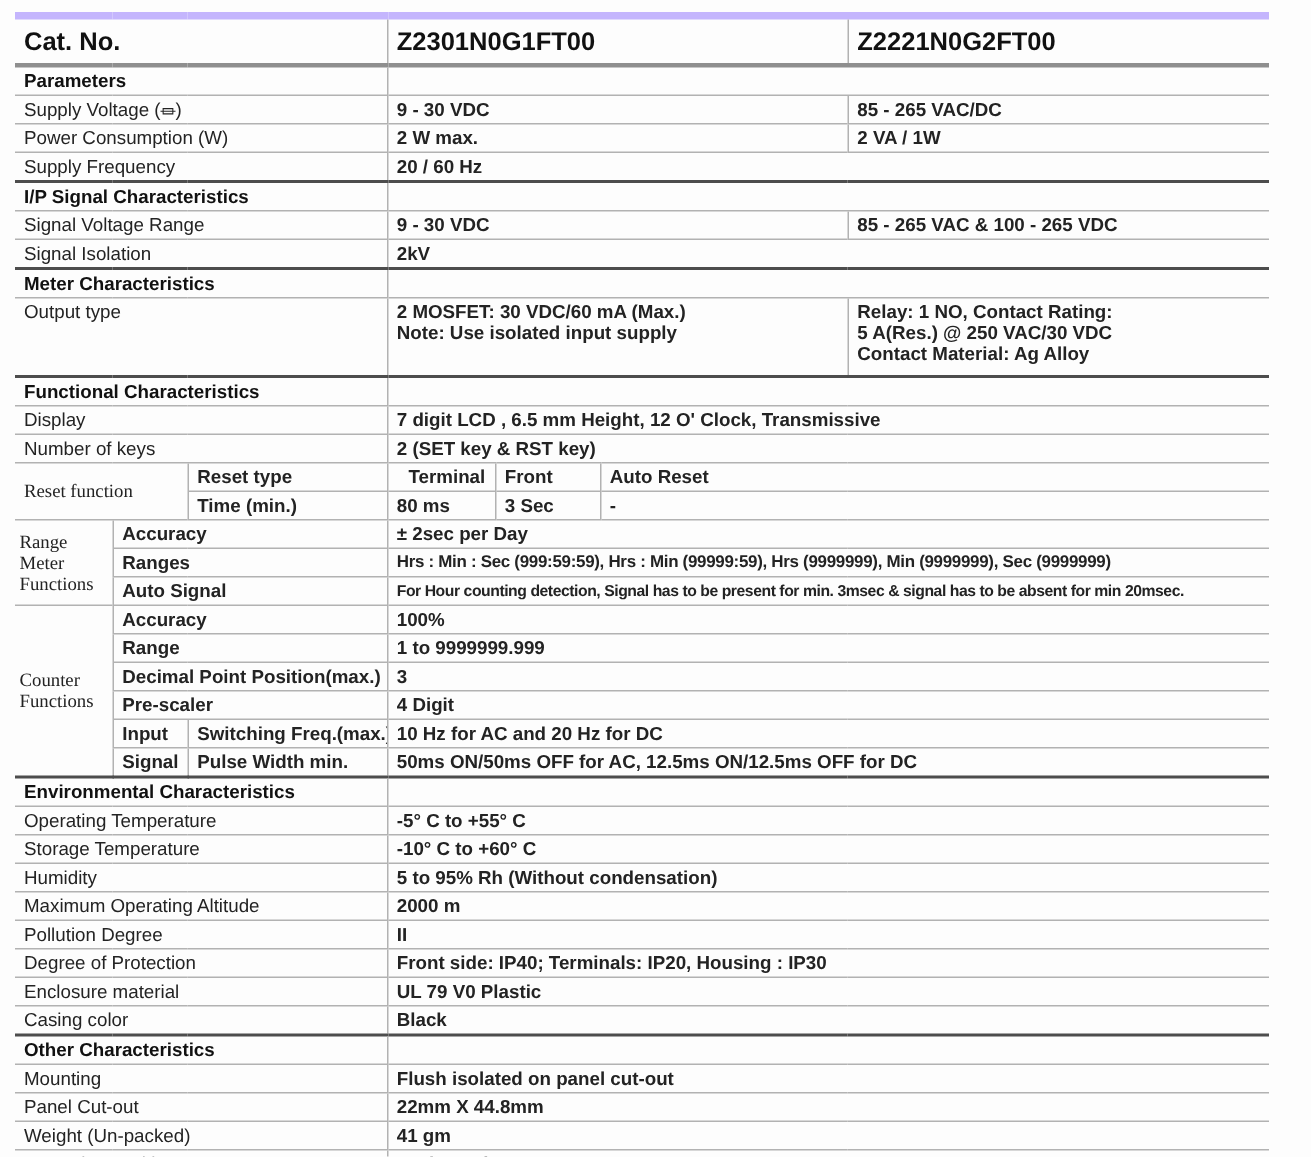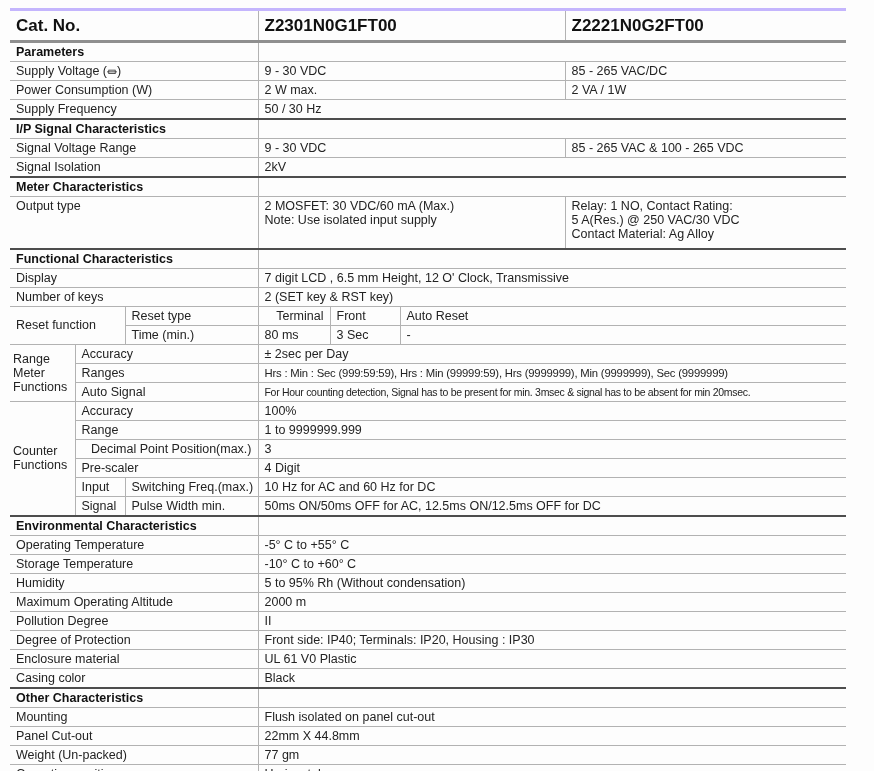--- a/index.html
+++ b/index.html
@@ -1,23 +1,23 @@
 <!DOCTYPE html>
 <html><head>
 <meta charset="utf-8">
 <style>
   html,body{margin:0;padding:0;background:#fdfdfd;}
   body{width:874px;height:771px;font-family:"Liberation Sans",sans-serif;color:#1f1f1f;overflow:hidden;}
   table.spec{border-collapse:collapse;table-layout:fixed;width:836px;margin:8px 0 0 10px;}
   td{border-top:1px solid #b2b2b2;font-size:12.5px;line-height:14px;padding:2px 6px;vertical-align:top;color:#232323;overflow:hidden;}
-  tr.hdr td{border-top:3px solid #c4b5fd;border-bottom:3px solid #8f8f8f;font-size:17px;font-weight:bold;line-height:20px;padding:5px 6px 4px;color:#111;}
+  tr.hdr td{border-top:5px solid #c4b5fd;border-bottom:3px solid #8f8f8f;font-size:17px;font-weight:bold;line-height:20px;padding:5px 6px 4px;color:#111;}
   tr.sec td{border-top:2px solid #4d4d4d;font-weight:bold;color:#111;padding-top:2px;padding-bottom:2px;}
-  td.vx{border-left:1px solid #b2b2b2;}
+  td.vx{border-left:1px solid #b2b2b2;font-weight:bold;}
   td.grp{padding-left:3px;padding-right:2px;}
-  td.mid{vertical-align:middle;}
+  td.mid{vertical-align:middle;font-family:Liberation Serif, serif;}
   .cond1{font-size:11.3px;letter-spacing:-0.2px;white-space:nowrap;}
   .cond2{font-size:10.5px;letter-spacing:-0.3px;white-space:nowrap;margin-top:39px;}
   .nw{white-space:nowrap;text-align:right;}
 </style>
 </head>
 <body>
 
 <table class="spec">
   <colgroup>
     <col style="width:65px">
@@ -45,21 +45,21 @@
     <td colspan="3" class="vx">9 - 30 VDC</td>
     <td class="vx">85 - 265 VAC/DC</td>
   </tr>
   <tr>
     <td colspan="3">Power Consumption (W)</td>
     <td colspan="3" class="vx">2 W max.</td>
     <td class="vx">2 VA / 1W</td>
   </tr>
   <tr>
     <td colspan="3">Supply Frequency</td>
-    <td colspan="4" class="vx">50 / 30 Hz</td>
+    <td colspan="4" class="vx">20 / 60 Hz</td>
   </tr>
 
   <tr class="sec">
     <td colspan="3">I/P Signal Characteristics</td>
     <td colspan="4" class="vx"></td>
   </tr>
   <tr>
     <td colspan="3">Signal Voltage Range</td>
     <td colspan="3" class="vx">9 - 30 VDC</td>
     <td class="vx">85 - 265 VAC &amp; 100 - 265 VDC</td>
@@ -139,21 +139,21 @@
     <td colspan="2" class="vx nw">Decimal Point Position(max.)</td>
     <td colspan="4" class="vx">3</td>
   </tr>
   <tr>
     <td colspan="2" class="vx">Pre-scaler</td>
     <td colspan="4" class="vx">4 Digit</td>
   </tr>
   <tr>
     <td class="vx">Input</td>
     <td class="vx nw">Switching Freq.(max.)</td>
-    <td colspan="4" class="vx">10 Hz for AC and 60 Hz for DC</td>
+    <td colspan="4" class="vx">10 Hz for AC and 20 Hz for DC</td>
   </tr>
   <tr>
     <td class="vx">Signal</td>
     <td class="vx">Pulse Width min.</td>
     <td colspan="4" class="vx">50ms ON/50ms OFF for AC, 12.5ms ON/12.5ms OFF for DC</td>
   </tr>
 
   <tr class="sec">
     <td colspan="3">Environmental Characteristics</td>
     <td colspan="4" class="vx"></td>
@@ -177,42 +177,42 @@
   <tr>
     <td colspan="3">Pollution Degree</td>
     <td colspan="4" class="vx">II</td>
   </tr>
   <tr>
     <td colspan="3">Degree of Protection</td>
     <td colspan="4" class="vx">Front side: IP40; Terminals: IP20, Housing : IP30</td>
   </tr>
   <tr>
     <td colspan="3">Enclosure material</td>
-    <td colspan="4" class="vx">UL 61 V0 Plastic</td>
+    <td colspan="4" class="vx">UL 79 V0 Plastic</td>
   </tr>
   <tr>
     <td colspan="3">Casing color</td>
     <td colspan="4" class="vx">Black</td>
   </tr>
 
   <tr class="sec">
     <td colspan="3">Other Characteristics</td>
     <td colspan="4" class="vx"></td>
   </tr>
   <tr>
     <td colspan="3">Mounting</td>
     <td colspan="4" class="vx">Flush isolated on panel cut-out</td>
   </tr>
   <tr>
     <td colspan="3">Panel Cut-out</td>
     <td colspan="4" class="vx">22mm X 44.8mm</td>
   </tr>
   <tr>
     <td colspan="3">Weight (Un-packed)</td>
-    <td colspan="4" class="vx">77 gm</td>
+    <td colspan="4" class="vx">41 gm</td>
   </tr>
   <tr>
     <td colspan="3">Operating position</td>
     <td colspan="4" class="vx">Horizontal</td>
   </tr>
 
 </tbody>
   </table>
 
 </body></html>

